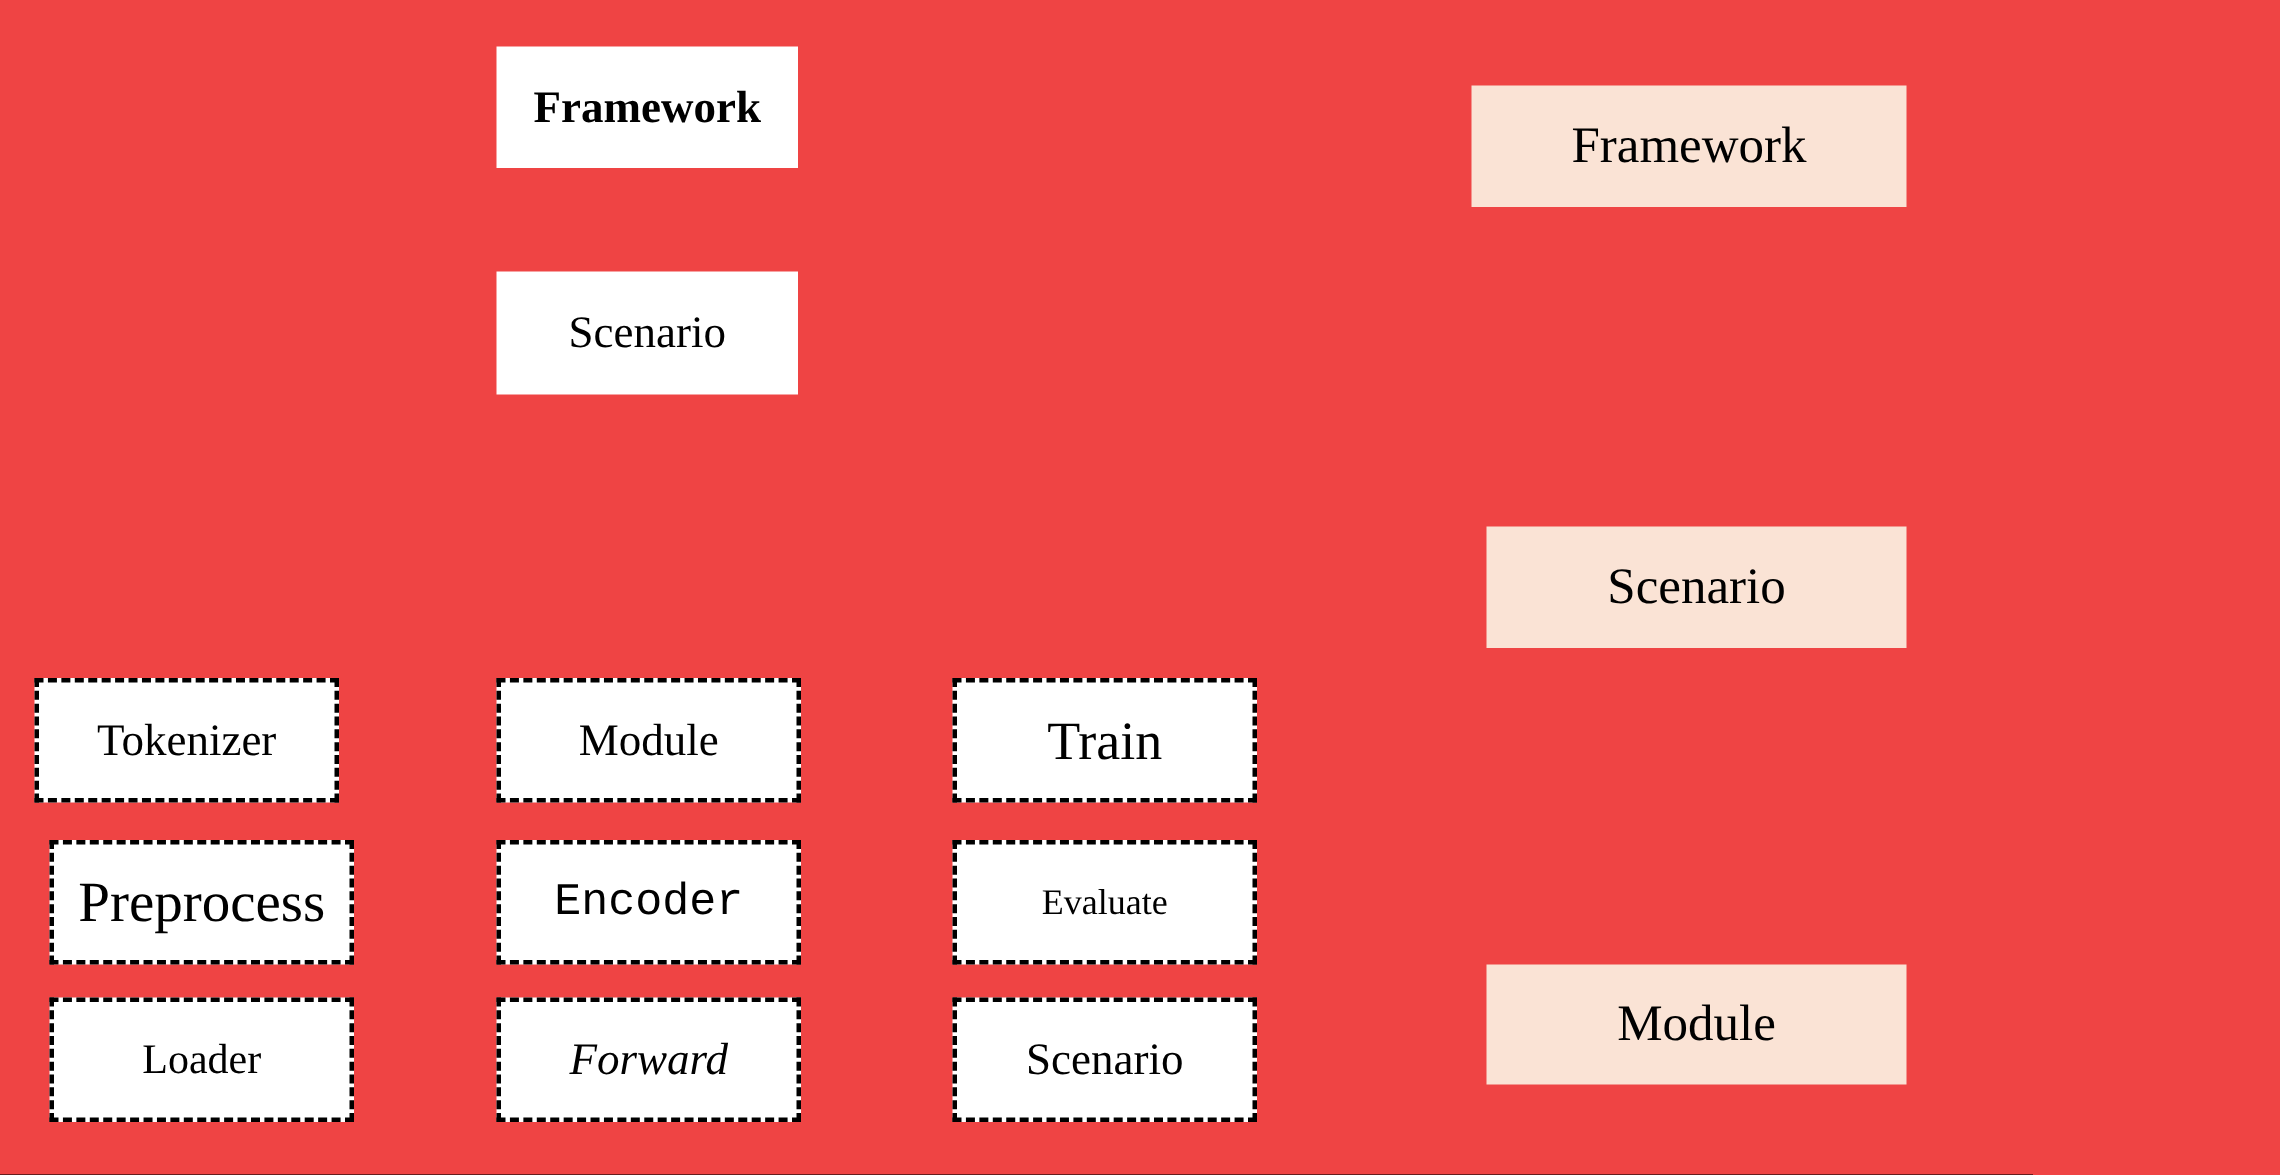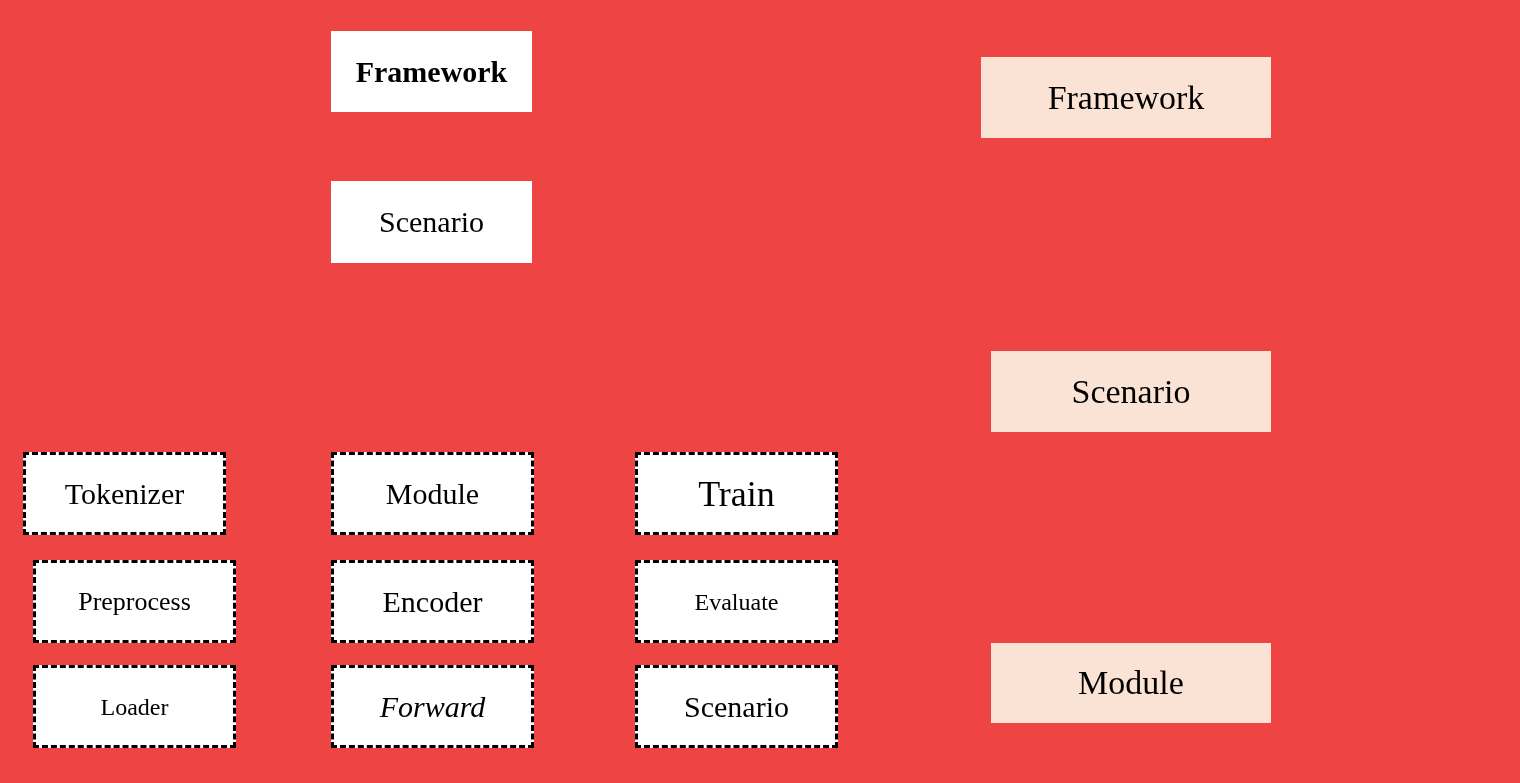--- a/index.html
+++ b/index.html
@@ -62,30 +62,30 @@
       </div>
       <div class="node solid" style="left: 331px; top: 181px; width: 201px; height: 82px; font-size: 30px;">
         <span class="label">Scenario</span>
       </div>
     </div>
 
   <div id="component-grid">
       <div class="node dashed" style="left: 23px; top: 452px; width: 203px; height: 83px; font-size: 30px;">
         <span class="label">Tokenizer</span>
       </div>
-      <div class="node dashed" style="left: 33px; top: 560px; width: 203px; height: 83px; font-size: 26px; justify-content: center;">
+      <div class="node dashed" style="left: 33px; top: 560px; width: 203px; height: 83px; font-size: 38px; justify-content: center;">
         <span class="label">Preprocess</span>
       </div>
-      <div class="node dashed" style="left: 33px; top: 665px; width: 203px; height: 83px; font-size: 24px;">
+      <div class="node dashed" style="left: 33px; top: 665px; width: 203px; height: 83px; font-size: 28px;">
         <span class="label">Loader</span>
       </div>
       <div class="node dashed" style="left: 331px; top: 452px; width: 203px; height: 83px; font-size: 30px;">
         <span class="label">Module</span>
       </div>
-      <div class="node dashed" style="left: 331px; top: 560px; width: 203px; height: 83px; font-size: 30px;">
+      <div class="node dashed" style="left: 331px; top: 560px; width: 203px; height: 83px; font-size: 30px; font-family: Liberation Mono, monospace;">
         <span class="label">Encoder</span>
       </div>
       <div class="node dashed" style="left: 331px; top: 665px; width: 203px; height: 83px; font-size: 30px; font-style: italic;">
         <span class="label">Forward</span>
       </div>
       <div class="node dashed" style="left: 635px; top: 452px; width: 203px; height: 83px; font-size: 36px;">
         <span class="label">Train</span>
       </div>
       <div class="node dashed" style="left: 635px; top: 560px; width: 203px; height: 83px; font-size: 24px;">
         <span class="label">Evaluate</span>

